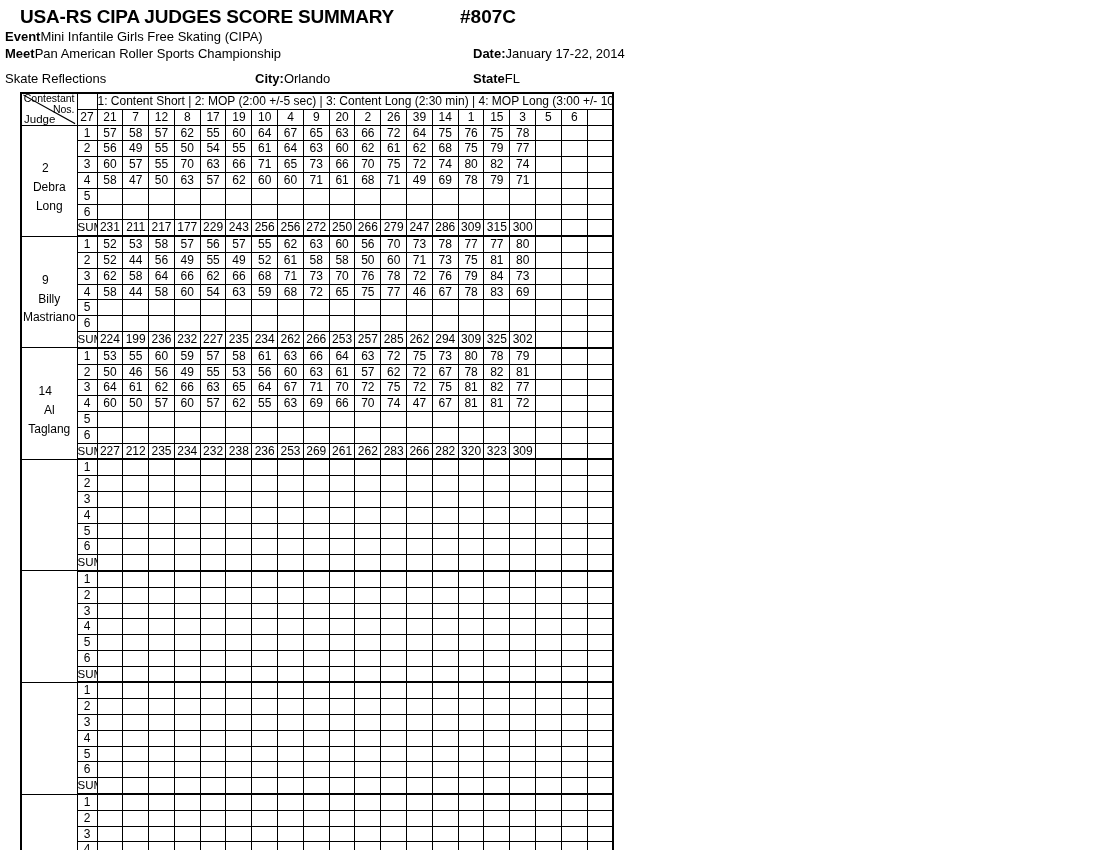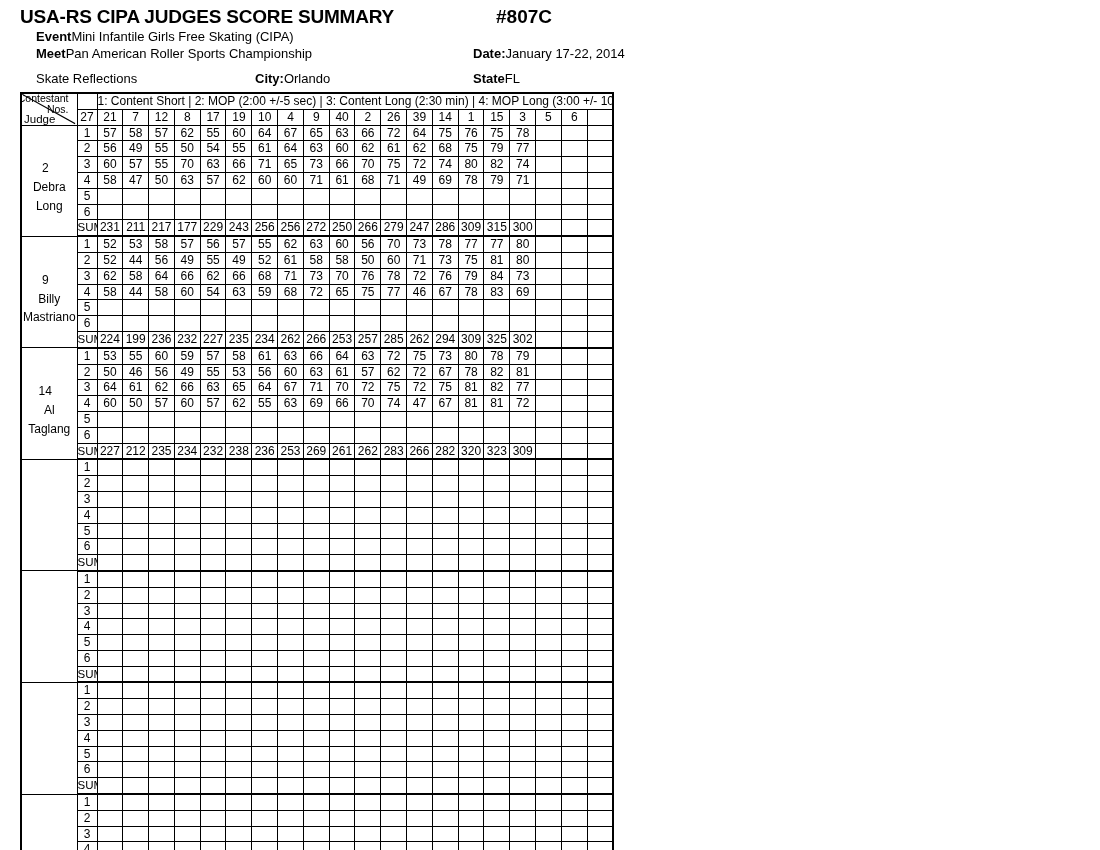--- a/index.html
+++ b/index.html
@@ -29,27 +29,27 @@
   }
   .doc-title {
     font-size: 19px;
     font-weight: bold;
     letter-spacing: -0.2px;
     white-space: nowrap;
   }
   .doc-code {
     font-size: 19px;
     font-weight: bold;
-    margin-left: 102px;
+    margin-left: 66px;
     white-space: nowrap;
   }
   .meta-row {
     display: flex;
     align-items: baseline;
-    padding-left: 36px;
+    padding-left: 5px;
     height: 16px;
     font-size: 13px;
     white-space: nowrap;
     text-align: right;
   }
   .meta-label {
     font-weight: bold;
   }
   .meta-value {
     font-weight: normal;
@@ -123,21 +123,21 @@
   .corner .diag {
     position: absolute;
     inset: 0;
     width: 100%;
     height: 100%;
     display: block;
   }
   .corner .lbl-contestant {
     position: absolute;
     top: -1px;
-    right: 8px;
+    right: 2px;
     font-size: 10.5px;
     line-height: 11px;
     text-align: right;
   }
   .corner .lbl-judge {
     position: absolute;
     bottom: 0px;
     left: 2px;
     font-size: 11.5px;
     line-height: 12px;
@@ -264,21 +264,21 @@
           <td class="contestant-no after-rowlbl">27</td>
           <td class="contestant-no">21</td>
           <td class="contestant-no">7</td>
           <td class="contestant-no">12</td>
           <td class="contestant-no grp-start">8</td>
           <td class="contestant-no">17</td>
           <td class="contestant-no">19</td>
           <td class="contestant-no">10</td>
           <td class="contestant-no grp-start">4</td>
           <td class="contestant-no">9</td>
-          <td class="contestant-no">40</td>
+          <td class="contestant-no">20</td>
           <td class="contestant-no">2</td>
           <td class="contestant-no grp-start">26</td>
           <td class="contestant-no">39</td>
           <td class="contestant-no">14</td>
           <td class="contestant-no">1</td>
           <td class="contestant-no grp-start">15</td>
           <td class="contestant-no">3</td>
           <td class="contestant-no">5</td>
           <td class="contestant-no">6</td>
         </tr>

